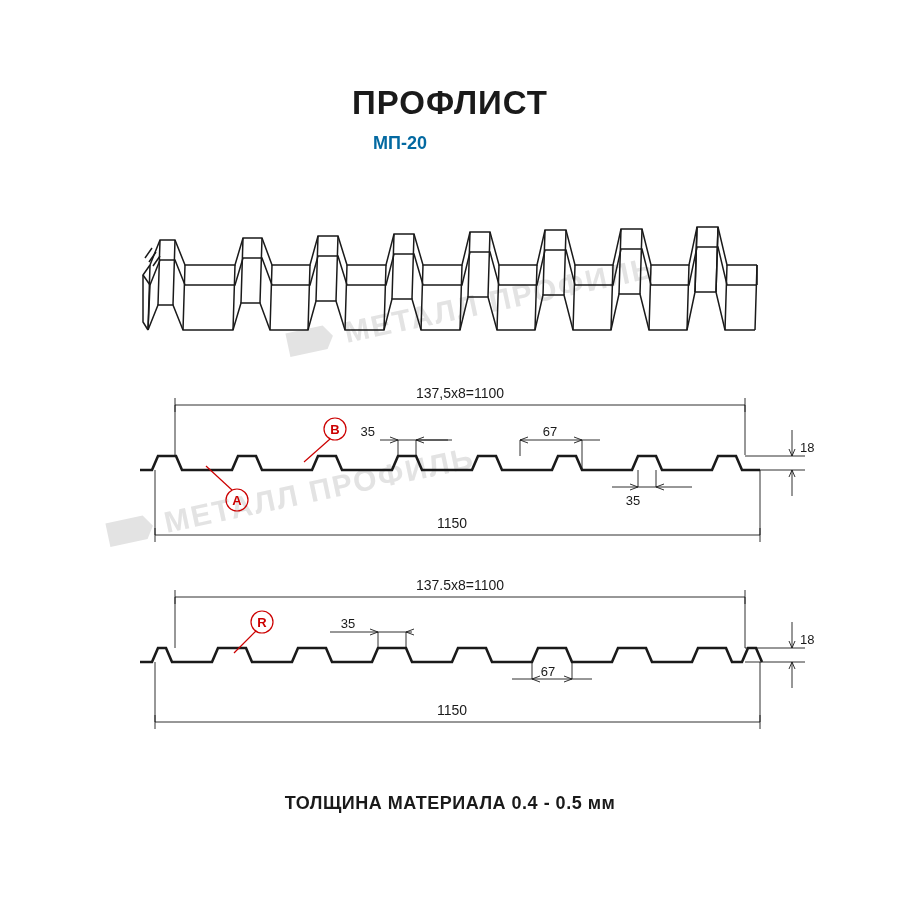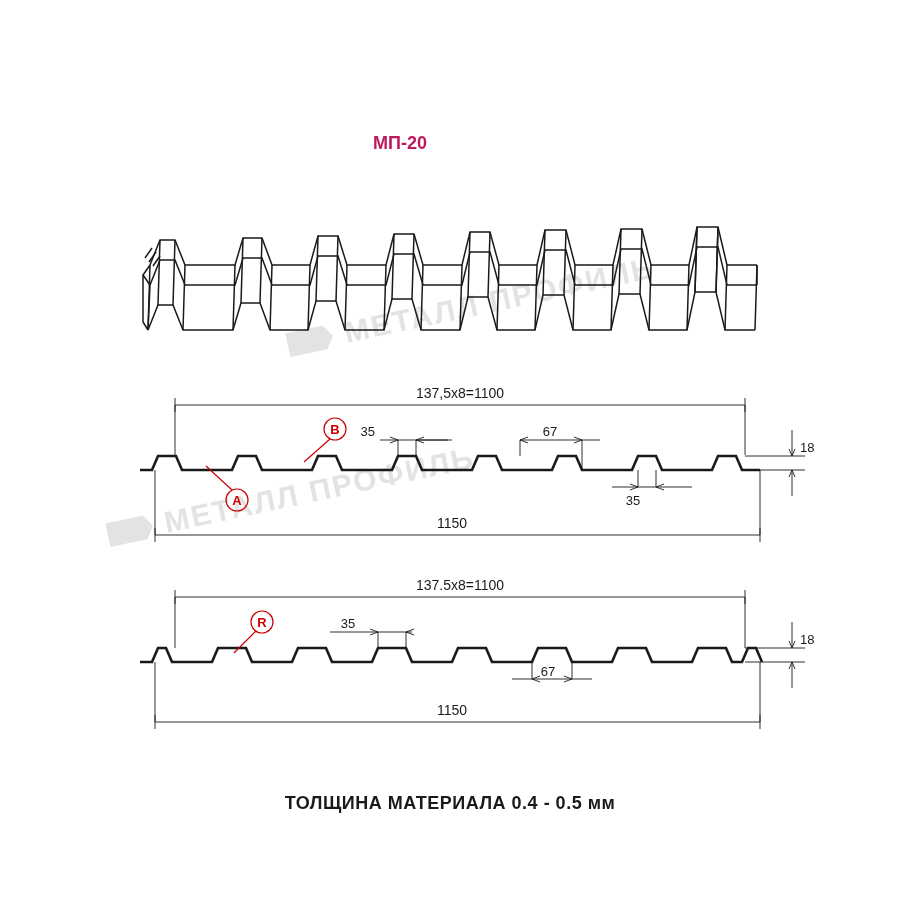--- a/index.html
+++ b/index.html
@@ -30,21 +30,21 @@
     color: #1a1a1a;
   }
   .subtitle {
     position: absolute;
     left: 0;
     top: 133px;
     width: 800px;
     text-align: center;
     font-size: 18px;
     font-weight: bold;
-    color: #be185d;
+    color: #0369a1;
   }
   .footer {
     position: absolute;
     left: 0;
     top: 793px;
     width: 900px;
     text-align: center;
     font-size: 18px;
     font-weight: bold;
     letter-spacing: 0.5px;
@@ -101,20 +101,21 @@
     fill: none;
     stroke: #cc0000;
     stroke-width: 1.2;
   }
 </style>
 </head>
 <body>
 
 <div id="sheet">
 
+  <div class="title">ПРОФЛИСТ</div>
   <div class="subtitle">МП-20</div>
   <div class="footer">ТОЛЩИНА МАТЕРИАЛА 0.4 - 0.5 мм</div>
 
   <svg class="layer" viewBox="0 0 900 900">
     <g transform="translate(290,355) rotate(-12)">
       <path class="wm-logo" d="M0 -22 L38 -22 L46 -10 L38 2 L0 2 Z M8 -15 L30 -15 L34 -10 L30 -5 L8 -5 Z" fill="#e3e3e3"></path>
       <text class="wm" x="58" y="0">МЕТАЛЛ ПРОФИЛЬ</text>
     </g>
     <g transform="translate(110,545) rotate(-12)">
       <path d="M0 -22 L38 -22 L46 -10 L38 2 L0 2 Z M8 -15 L30 -15 L34 -10 L30 -5 L8 -5 Z" fill="#e3e3e3"></path>

